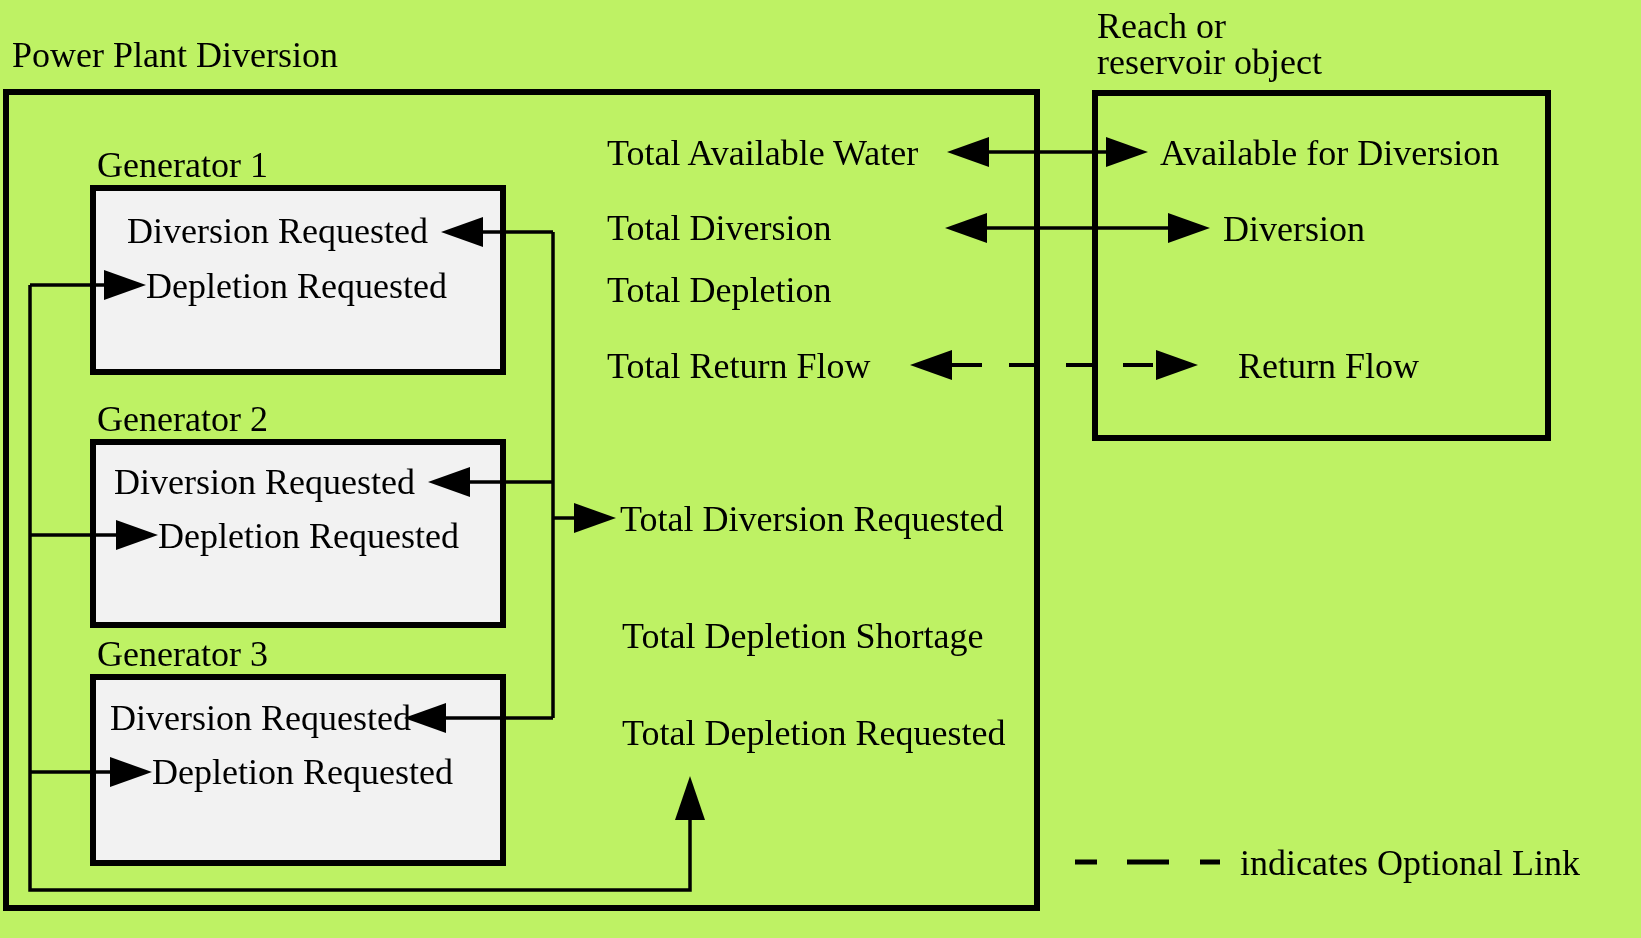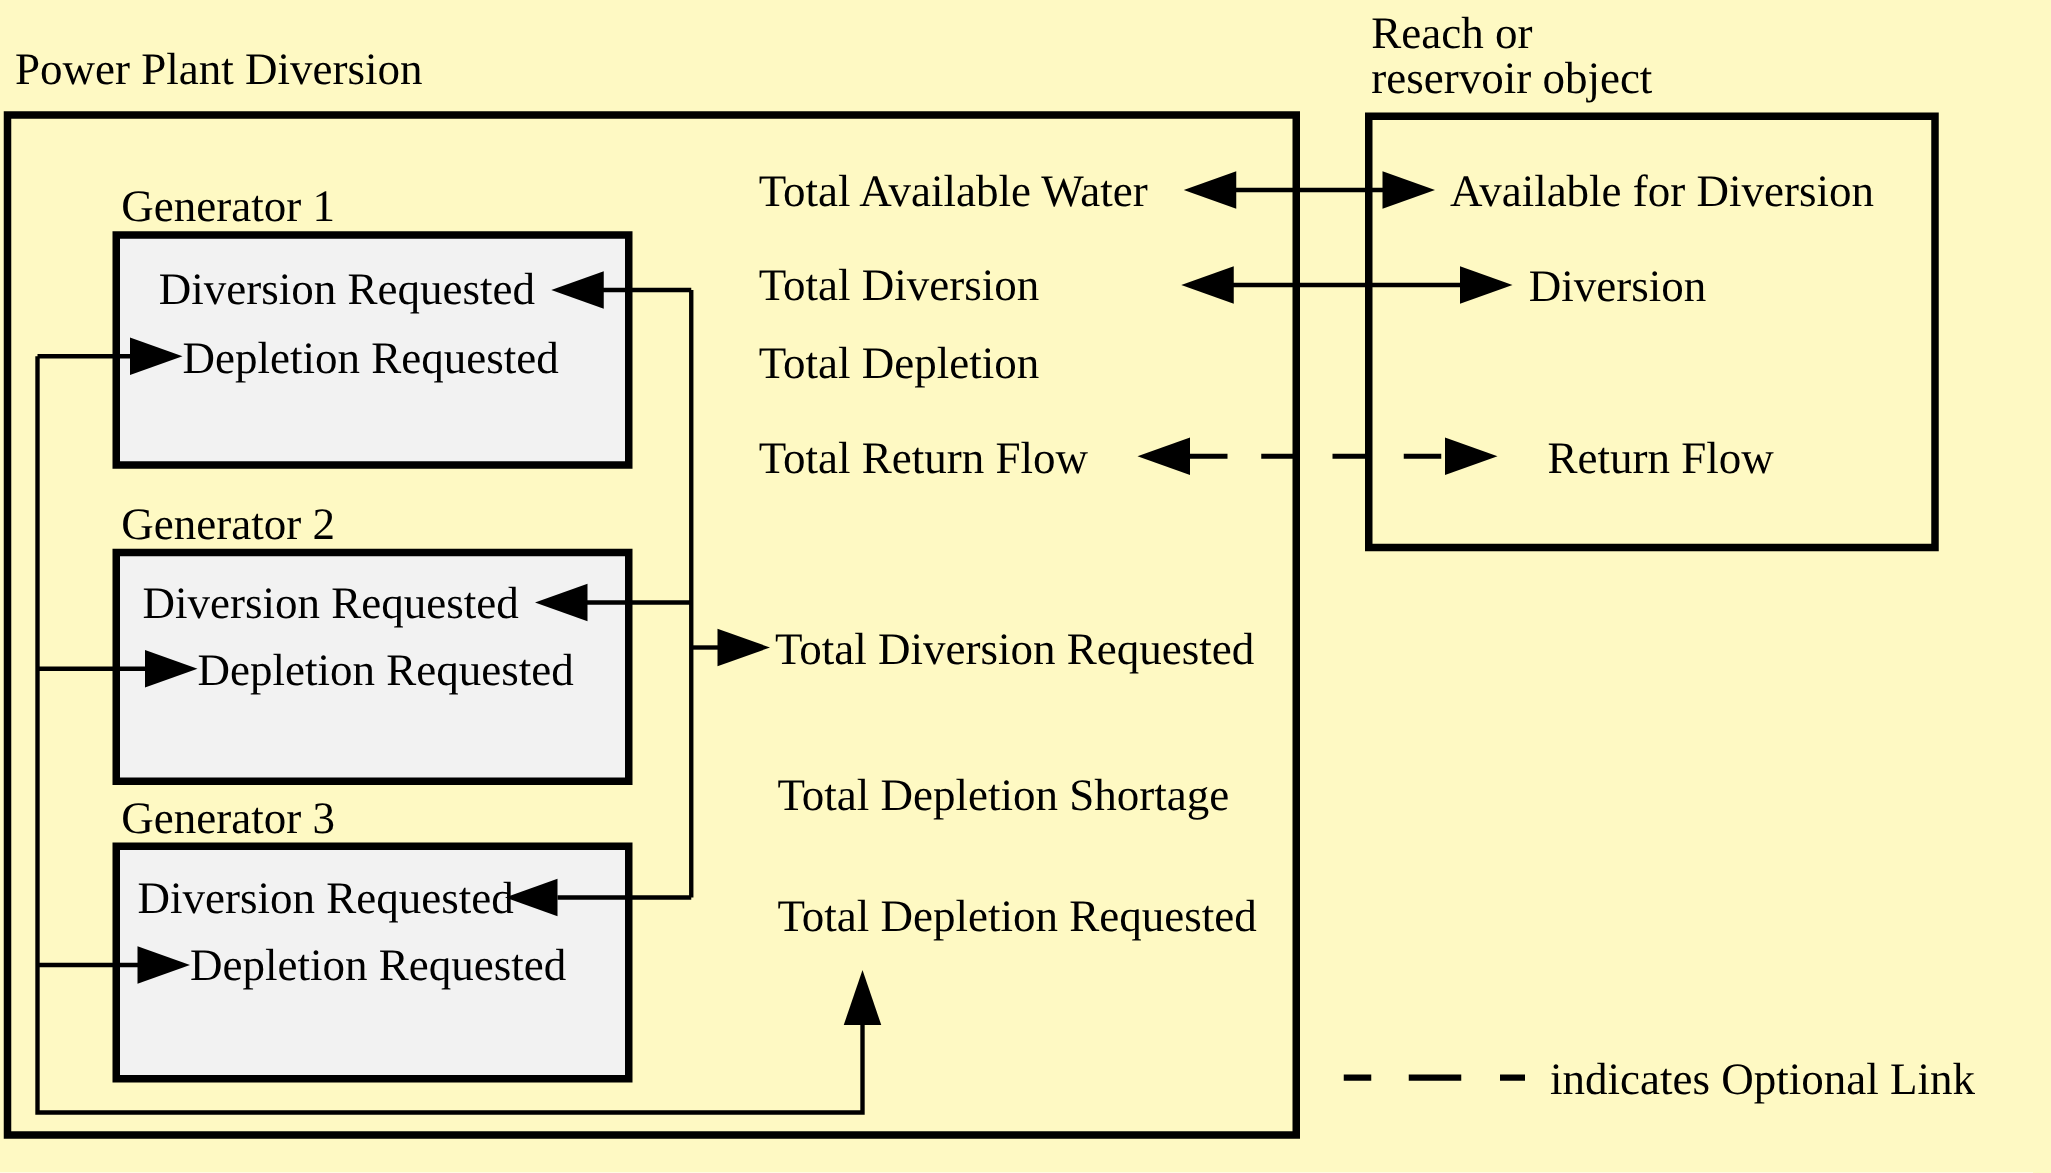--- a/index.html
+++ b/index.html
@@ -4,21 +4,21 @@
 <style>
   html, body {
     margin: 0;
     padding: 0;
     background: #ffffff;
   }
   .canvas {
     position: relative;
     width: 1641px;
     height: 938px;
-    background: #fef9c3;
+    background: #bef264;
     overflow: hidden;
   }
   svg.diagram {
     position: absolute;
     left: 0;
     top: 0;
     font-family: "Liberation Serif", "DejaVu Serif", serif;
   }
   svg.diagram text {
     font-size: 36px;

